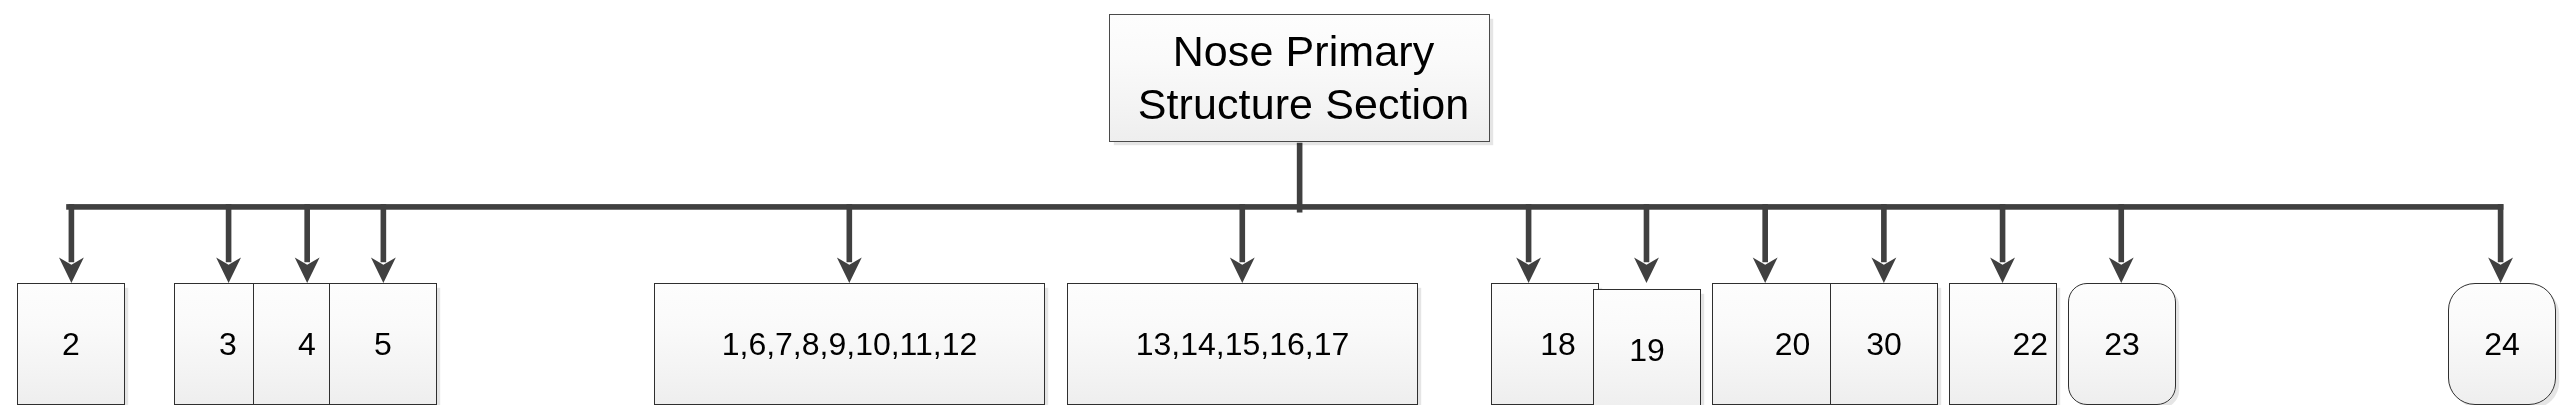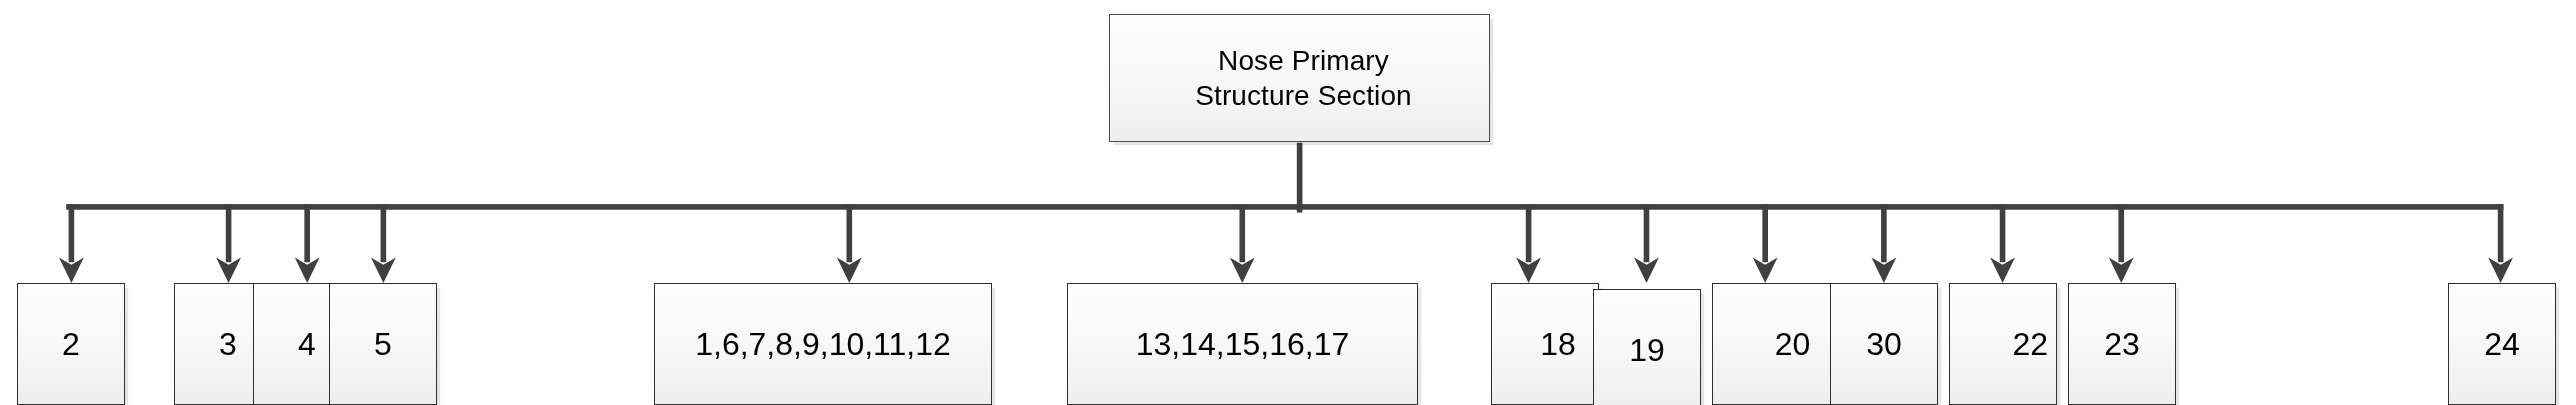--- a/index.html
+++ b/index.html
@@ -40,21 +40,21 @@
     align-items: center;
     justify-content: center;
     text-align: center;
     color: #000000;
     box-shadow: 4px 4px 0 -0.8px rgba(0,0,0,0.10);
   }
 
   .node-root {
     border-width: 1.6px;
     border-color: #4a4a4a;
-    font-size: 28px;
+    font-size: 43px;
     line-height: 1.25;
     letter-spacing: 0.1px;
     padding-left: 8px;
   }
 
   .node-leaf {
     border-width: 1.6px;
     border-color: #2f2f2f;
     font-size: 32px;
   }
@@ -114,43 +114,43 @@
       </div>
       <div class="node node-leaf" style="left: 174px; top: 283px; width: 108px; height: 122px;">
         <span class="node-label">3</span>
       </div>
       <div class="node node-leaf" style="left: 253px; top: 283px; width: 108px; height: 122px;">
         <span class="node-label">4</span>
       </div>
       <div class="node node-leaf" style="left: 329px; top: 283px; width: 108px; height: 122px;">
         <span class="node-label">5</span>
       </div>
-      <div class="node node-leaf" style="left: 654px; top: 283px; width: 338px; height: 122px;">
+      <div class="node node-leaf" style="left: 654px; top: 283px; width: 391px; height: 122px;">
         <span class="node-label">1,6,7,8,9,10,11,12</span>
       </div>
       <div class="node node-leaf" style="left: 1067px; top: 283px; width: 351px; height: 122px;">
         <span class="node-label">13,14,15,16,17</span>
       </div>
       <div class="node node-leaf" style="left: 1491px; top: 283px; width: 108px; height: 122px; padding-left: 26px;">
         <span class="node-label">18</span>
       </div>
       <div class="node node-leaf" style="left: 1593px; top: 283px; width: 108px; height: 122px; margin-top: 6px;">
         <span class="node-label">19</span>
       </div>
       <div class="node node-leaf" style="left: 1712px; top: 283px; width: 125px; height: 122px; padding-left: 36px;">
         <span class="node-label">20</span>
       </div>
       <div class="node node-leaf" style="left: 1830px; top: 283px; width: 108px; height: 122px;">
         <span class="node-label">30</span>
       </div>
       <div class="node node-leaf" style="left: 1949px; top: 283px; width: 108px; height: 122px; justify-content: flex-end;">
         <span class="node-label">22</span>
       </div>
-      <div class="node node-leaf" style="left: 2068px; top: 283px; width: 108px; height: 122px;">
+      <div class="node node-leaf" style="left: 2068px; top: 283px; width: 108px; height: 122px; border-radius: 19px;">
         <span class="node-label">23</span>
       </div>
-      <div class="node node-leaf" style="left: 2448px; top: 283px; width: 108px; height: 122px;">
+      <div class="node node-leaf" style="left: 2448px; top: 283px; width: 108px; height: 122px; border-radius: 27px;">
         <span class="node-label">24</span>
       </div>
     </div>
 
 </div>
 
 
 </body></html>

